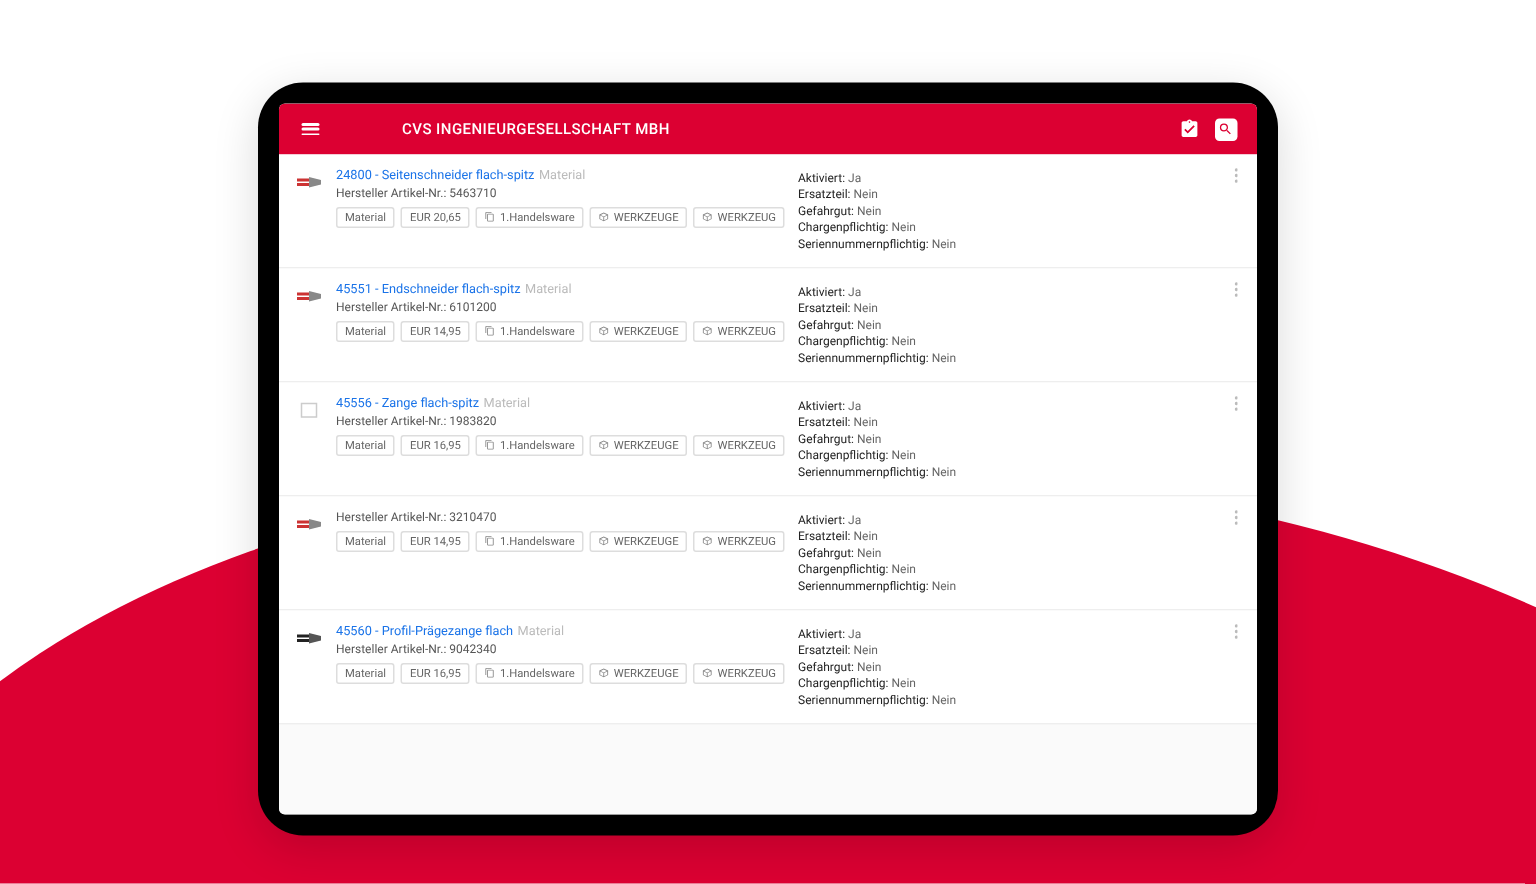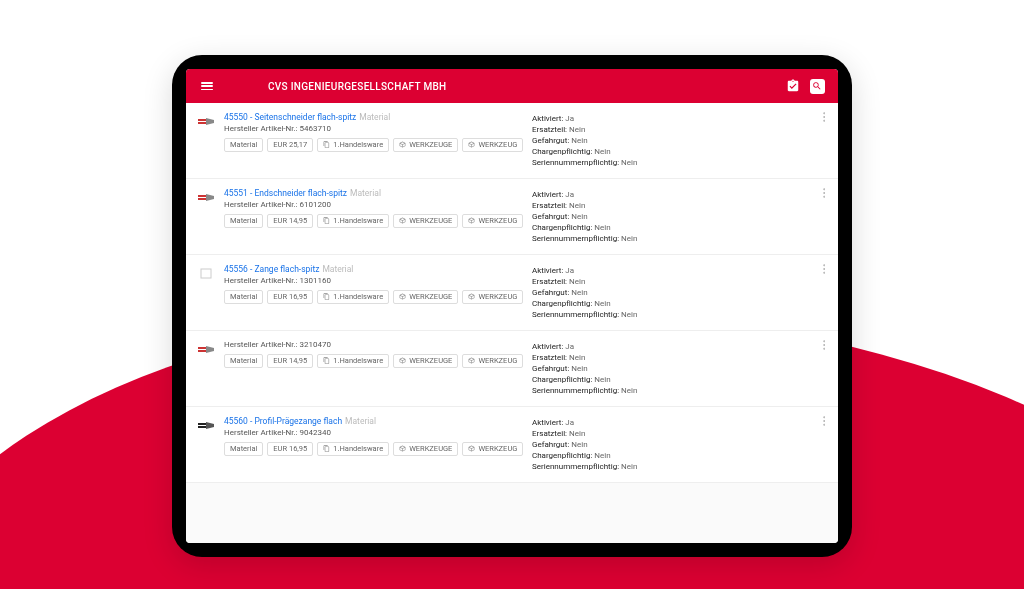--- a/index.html
+++ b/index.html
@@ -205,25 +205,25 @@
     </div>
 
     <div class="list" id="list">
         <div class="item">
           <div class="thumb">
             <svg viewBox="0 0 18 12">
               <use href="#pliers-red"></use>
             </svg>
           </div>
           <div class="main-col">
-            <div class="title-line"><a class="title-link">45550 - Seitenschneider flach-spitz</a><span class="title-type">Material</span></div>
+            <div class="title-line"><a class="title-link">24800 - Seitenschneider flach-spitz</a><span class="title-type">Material</span></div>
             <div class="subtitle">Hersteller Artikel-Nr.: 5463710</div>
             <div class="chips">
               <span class="chip">Material</span>
-              <span class="chip">EUR 25,17</span>
+              <span class="chip">EUR 20,65</span>
               <span class="chip">
                 <svg viewBox="0 0 24 24">
                   <use href="#copy-ico"></use>
                 </svg>
                 <span>1.Handelsware</span>
               </span>
               <span class="chip">
                 <svg viewBox="0 0 24 24">
                   <use href="#box-ico"></use>
                 </svg>
@@ -296,21 +296,21 @@
           </div>
         </div>
         <div class="item">
           <div class="thumb">
             <svg viewBox="0 0 18 12">
               <use href="#placeholder"></use>
             </svg>
           </div>
           <div class="main-col">
             <div class="title-line"><a class="title-link">45556 - Zange flach-spitz</a><span class="title-type">Material</span></div>
-            <div class="subtitle">Hersteller Artikel-Nr.: 1301160</div>
+            <div class="subtitle">Hersteller Artikel-Nr.: 1983820</div>
             <div class="chips">
               <span class="chip">Material</span>
               <span class="chip">EUR 16,95</span>
               <span class="chip">
                 <svg viewBox="0 0 24 24">
                   <use href="#copy-ico"></use>
                 </svg>
                 <span>1.Handelsware</span>
               </span>
               <span class="chip">

